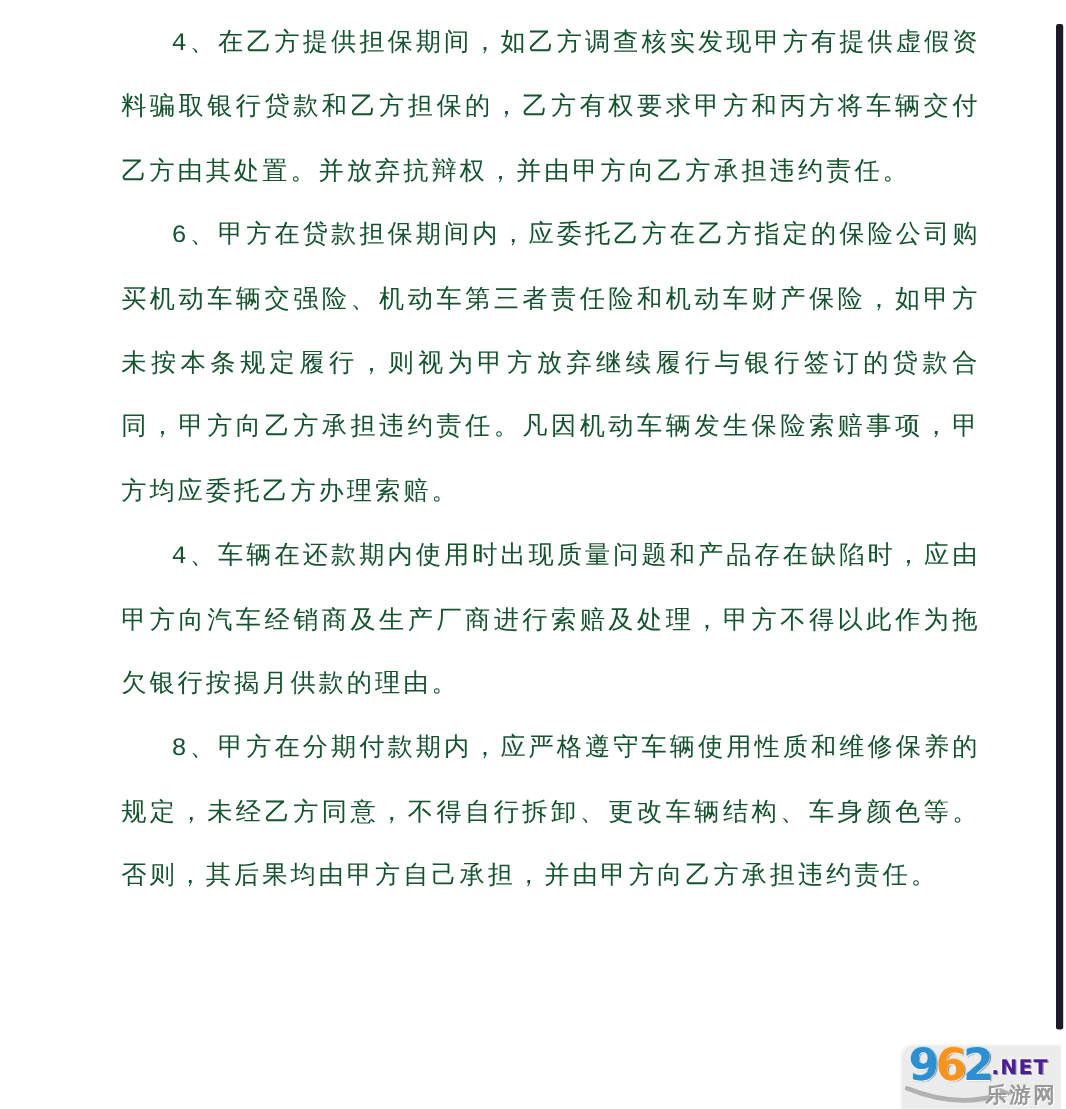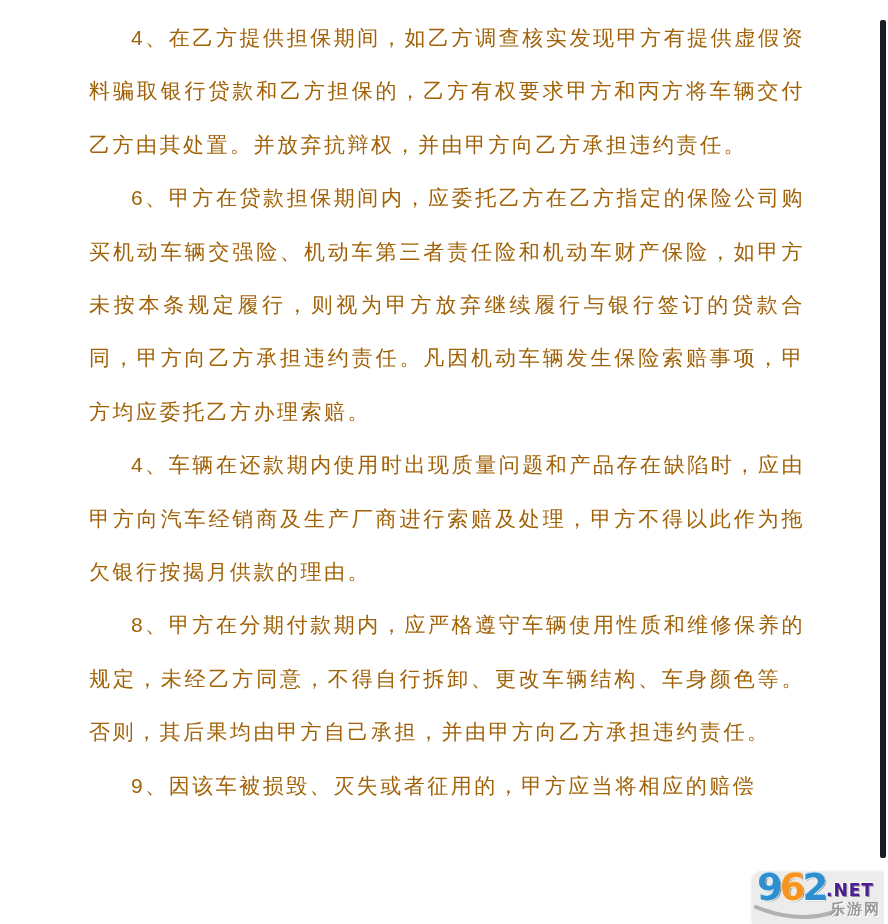--- a/index.html
+++ b/index.html
@@ -8,29 +8,30 @@
     height: 924px;
     position: relative;
     overflow: hidden;
     background: #ffffff;
     font-family: "Liberation Sans", "DejaVu Sans", sans-serif;
   }
 
   
   .doc {
     position: absolute;
-    left: 89px;
+    left: 101px;
     top: 11px;
     width: 716px;
-    color: #a16207;
+    color: #14532d;
     font-size: 21px;
     line-height: 53.4px;
     letter-spacing: 2.5px;
     text-align: justify;
     text-justify: inter-ideograph;
+    font-family: Liberation Mono, monospace;
   }
   .doc p {
     margin: 0;
     text-indent: 2em;
     word-break: break-all;
   }
 
   
   .scroll-thumb {
     position: absolute;
@@ -78,21 +79,21 @@
     font-weight: 800;
     letter-spacing: 1px;
     color: #4c1d95;
     text-shadow: 1px 1px 0 #8d8f94, -1px -1px 0 #ffffff;
     font-family: "DejaVu Sans", sans-serif;
   }
   .wm-site {
     position: absolute;
     right: 3px;
     top: 28px;
-    font-size: 15px;
+    font-size: 18px;
     font-weight: 700;
     letter-spacing: 2px;
     color: #98999b;
     text-shadow: 1px 1px 0 #ffffff;
   }
   .wm-swoosh {
     position: absolute;
     left: 2px;
     top: 32px;
     width: 92px;
@@ -100,21 +101,20 @@
   }
 </style>
 </head>
 <body>
 
 <div class="doc">
   <p>4、在乙方提供担保期间，如乙方调查核实发现甲方有提供虚假资料骗取银行贷款和乙方担保的，乙方有权要求甲方和丙方将车辆交付乙方由其处置。并放弃抗辩权，并由甲方向乙方承担违约责任。</p>
   <p>6、甲方在贷款担保期间内，应委托乙方在乙方指定的保险公司购买机动车辆交强险、机动车第三者责任险和机动车财产保险，如甲方未按本条规定履行，则视为甲方放弃继续履行与银行签订的贷款合同，甲方向乙方承担违约责任。凡因机动车辆发生保险索赔事项，甲方均应委托乙方办理索赔。</p>
   <p>4、车辆在还款期内使用时出现质量问题和产品存在缺陷时，应由甲方向汽车经销商及生产厂商进行索赔及处理，甲方不得以此作为拖欠银行按揭月供款的理由。</p>
   <p>8、甲方在分期付款期内，应严格遵守车辆使用性质和维修保养的规定，未经乙方同意，不得自行拆卸、更改车辆结构、车身颜色等。否则，其后果均由甲方自己承担，并由甲方向乙方承担违约责任。</p>
-  <p>9、因该车被损毁、灭失或者征用的，甲方应当将相应的赔偿</p>
 </div>
 
 <div class="scroll-thumb"></div>
 
 <div class="wm-panel">
   <div class="wm-digits">
     <span class="wm-digit-blue">9</span><span class="wm-digit-orange">6</span><span class="wm-digit-blue">2</span>
   </div>
   <div class="wm-tld">.NET</div>
   <svg class="wm-swoosh" viewBox="0 0 92 18">

